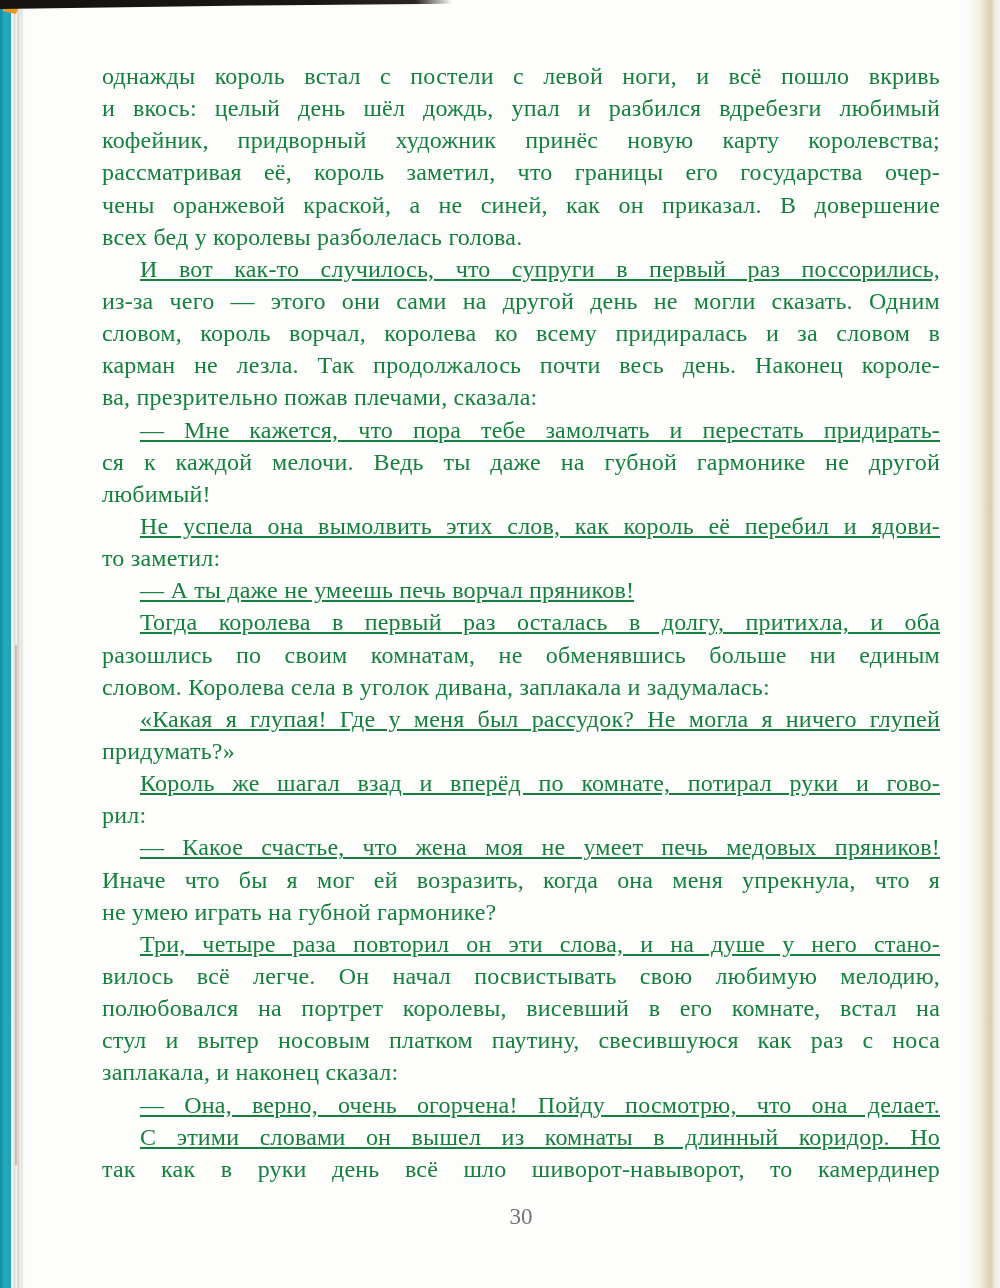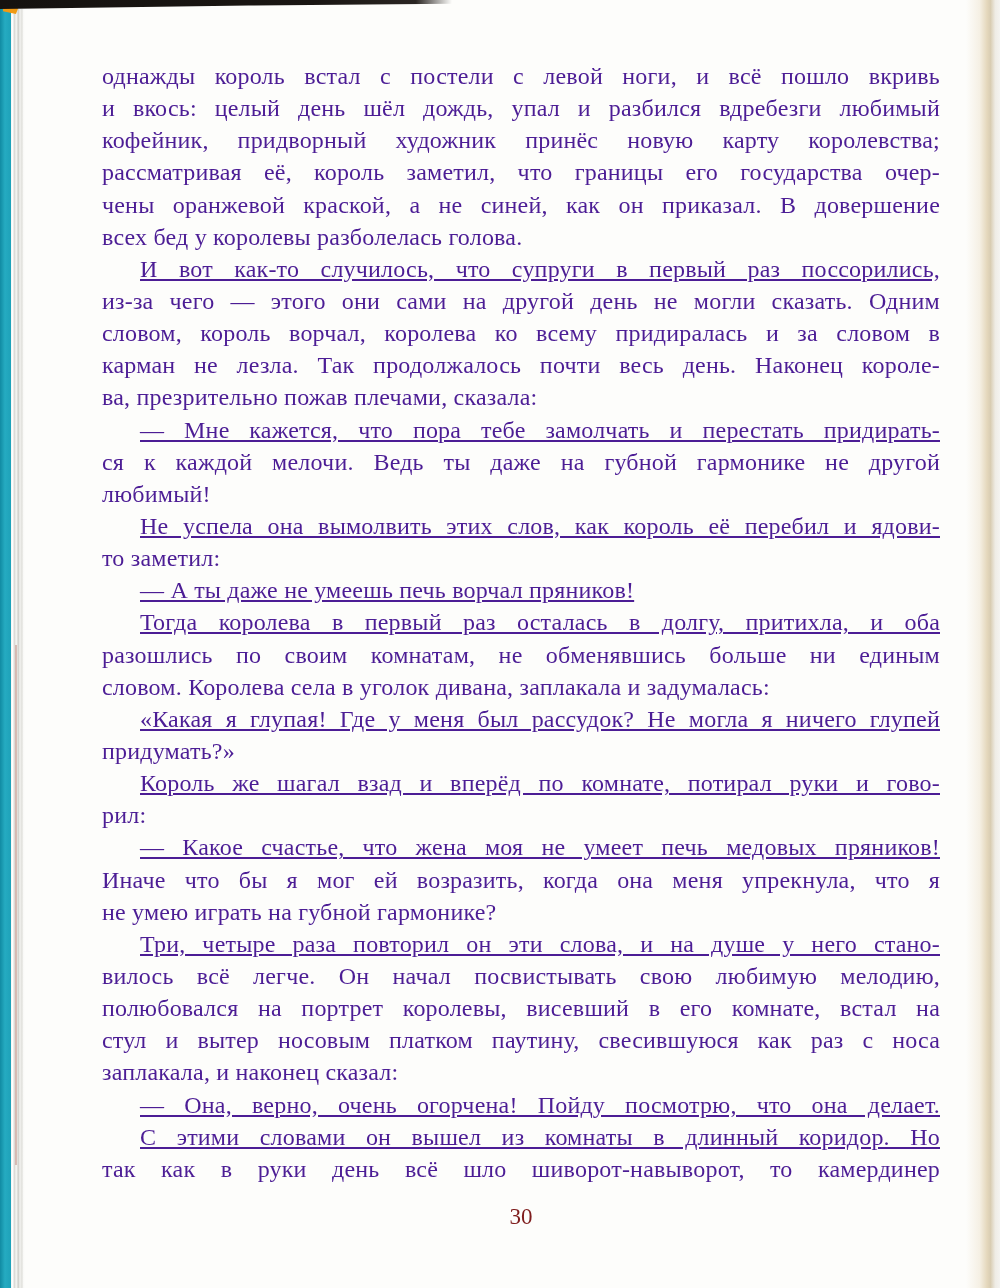--- a/index.html
+++ b/index.html
@@ -75,21 +75,21 @@
       rgba(238,235,228,0.95) 86%,
       #f4f3f0 100%);
     z-index: 2;
   }
   
   .text-block {
     position: absolute;
     left: 102px;
     top: 60px;
     width: 838px;
-    color: #4c1d95;
+    color: #15803d;
     font-size: 24px;
     z-index: 1;
   }
   .para { margin: 0; padding: 0; }
   .line {
     line-height: 32.15px;
     height: 32.15px;
     white-space: normal;
     text-align: justify;
     text-align-last: justify;
@@ -97,21 +97,21 @@
   }
   .line.last { text-align-last: left; }
   .line.first-indent { padding-left: 38px; text-decoration: underline; }
   .page-number {
     position: absolute;
     left: 102px;
     top: 1204px;
     width: 838px;
     text-align: center;
     font-size: 23px;
-    color: #7f1d1d;
+    color: #737373;
     z-index: 1;
   }
 </style>
 </head>
 <body>
 
 <div class="scan">
   <div class="top-band"></div>
   <div class="orange-wedge"></div>
   <div class="cover-strip"></div>

